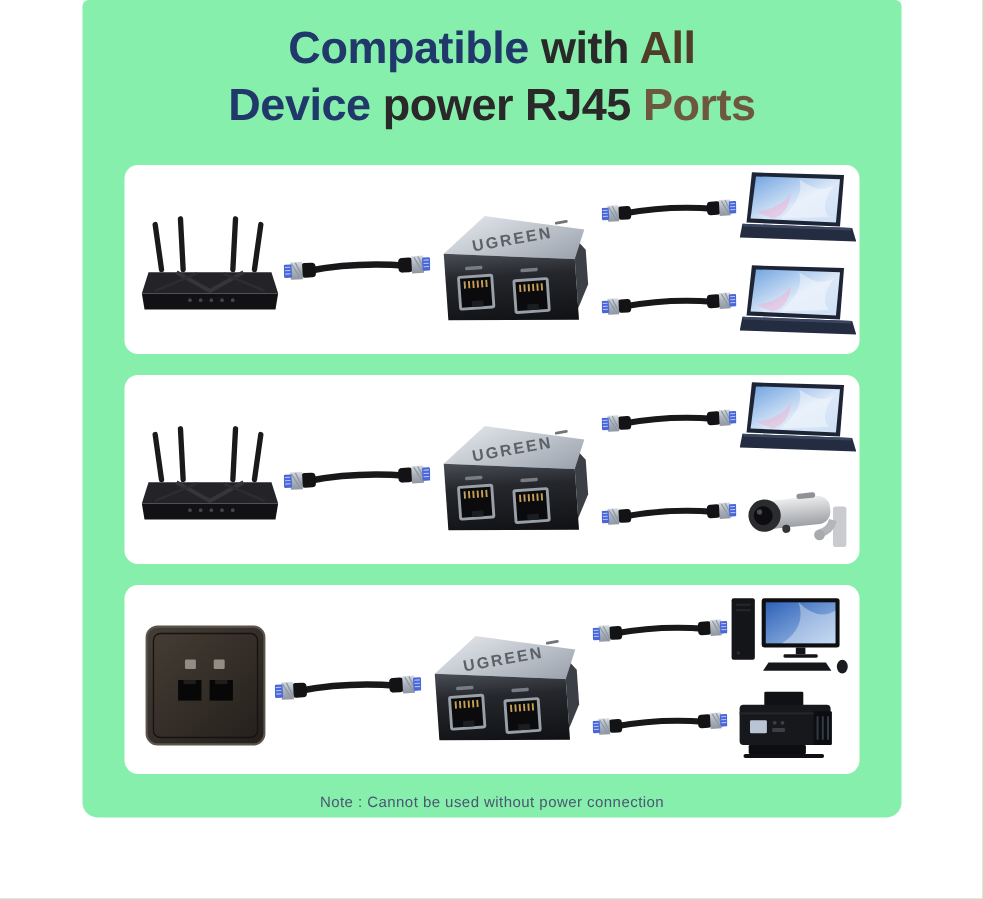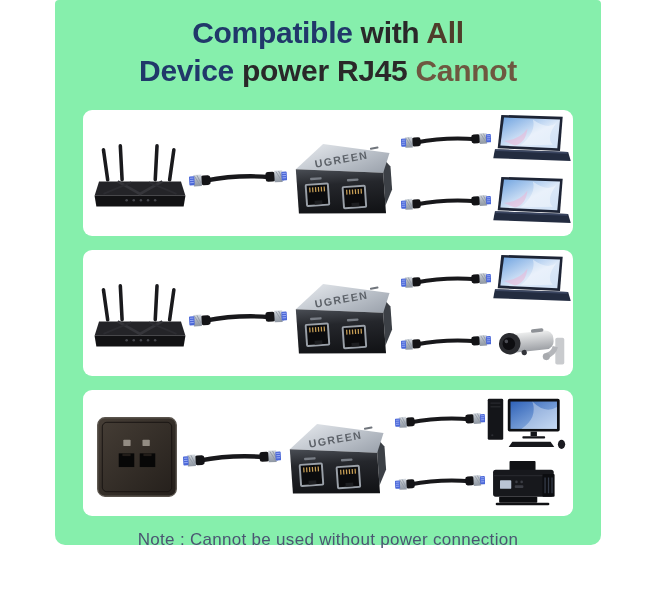--- a/index.html
+++ b/index.html
@@ -29,21 +29,21 @@
   .src{width:98px;display:flex;justify-content:center;align-items:center;margin-top:8px;}
   .main-cable{width:98px;display:flex;justify-content:center;margin-top:10px;}
   .main-cable svg{width:98px;height:32px;}
   .splitter-wrap{width:112px;display:flex;justify-content:center;margin-top:8px;}
   .splitter-wrap svg{width:112px;height:93px;}
   .outputs{display:flex;flex-direction:column;justify-content:center;gap:4px;margin-left:2px;}
   .out-row{display:flex;align-items:center;height:58px;}
   .out-cable svg{width:90px;height:30px;}
   .out-dev{width:82px;display:flex;justify-content:center;align-items:center;}
   .note{
-    text-align:center;margin-top:6px;font-size:17px;color:#4b5672;
+    text-align:center;margin-top:6px;font-size:10px;color:#4b5672;
     letter-spacing:0.3px;
   }
   .defs-holder{position:absolute;width:0;height:0;overflow:hidden;}
 </style>
 </head>
 <body>
 
 <svg class="defs-holder" aria-hidden="true">
   <defs>
     <linearGradient id="gTop" x1="0" y1="0" x2="1" y2="1">
@@ -204,21 +204,21 @@
       <rect x="14" y="42" width="44" height="7" rx="1" fill="#0d0e11"></rect>
       <rect x="10" y="49" width="62" height="3" rx="1.5" fill="#101114"></rect>
     </symbol>
   </defs>
 </svg>
 
 <div class="panel">
 
   <div class="title">
     <div class="title-line"><span class="c-navy">Compatible </span><span class="c-dark">with </span><span class="c-brown-dark">All</span></div>
-    <div class="title-line"><span class="c-navy">Device </span><span class="c-dark">power RJ45 </span><span class="c-brown">Cannot</span></div>
+    <div class="title-line"><span class="c-navy">Device </span><span class="c-dark">power RJ45 </span><span class="c-brown">Ports</span></div>
   </div>
 
   <div class="card first">
     <div class="src">
       <svg width="98" height="70" viewBox="0 0 110 78">
           <use href="#sym-router"></use>
         </svg>
     </div>
     <div class="main-cable">
       <svg viewBox="0 0 110 36">

